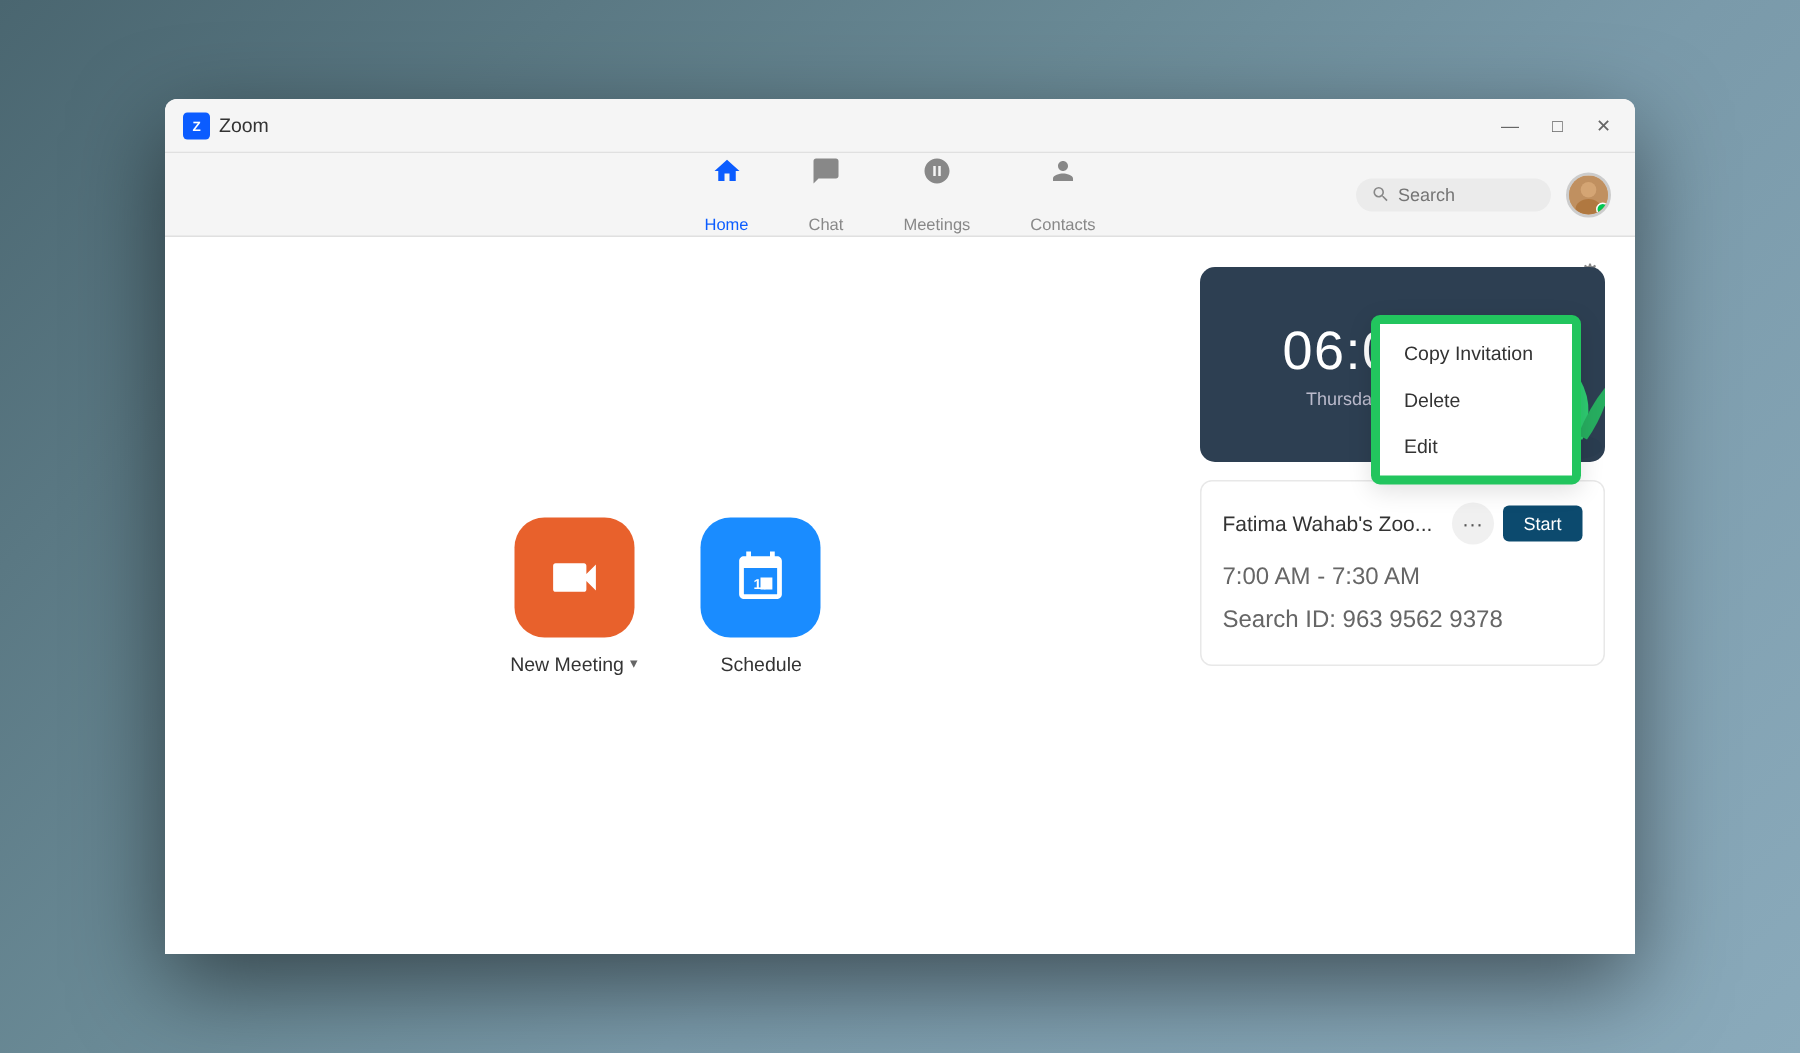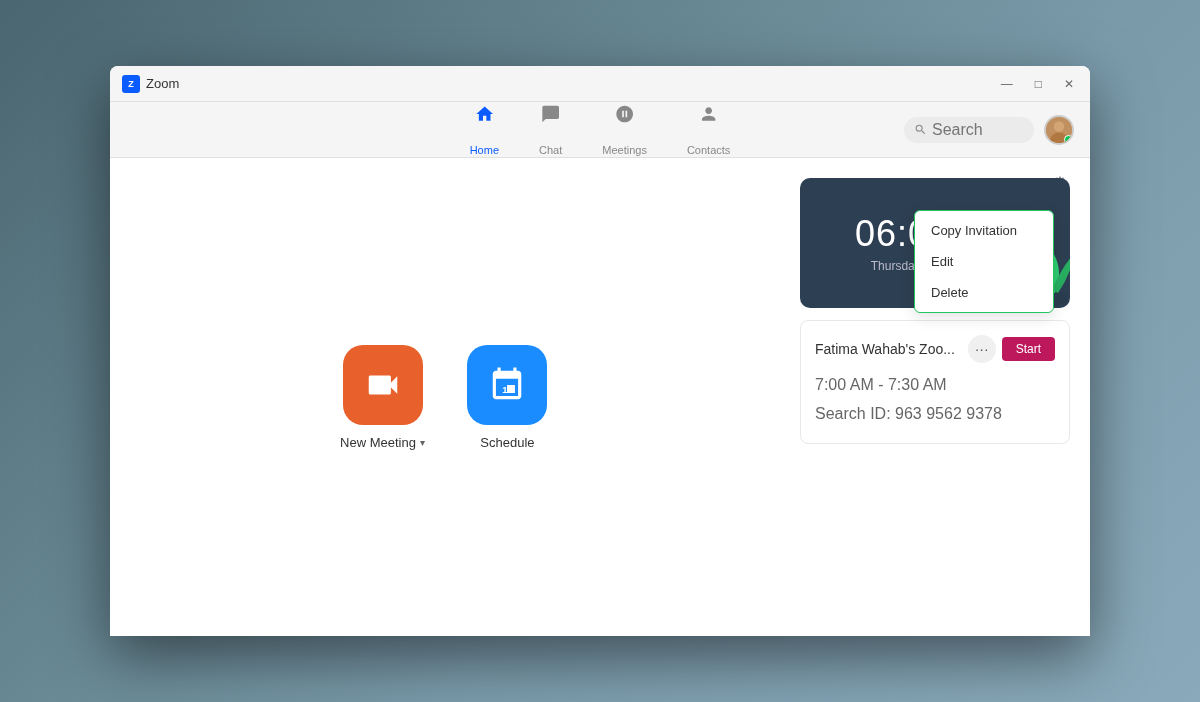--- a/index.html
+++ b/index.html
@@ -122,21 +122,21 @@
       background: #ebebeb;
       border-radius: 14px;
       padding: 4px 10px;
       gap: 5px;
       width: 130px;
     }
     .search-box input {
       border: none;
       background: none;
       outline: none;
-      font-size: 16px;
+      font-size: 12px;
       color: #666;
       width: 90px;
     }
     .avatar-circle {
       width: 30px;
       height: 30px;
       border-radius: 50%;
       background: #c0a080;
       overflow: hidden;
       position: relative;
@@ -271,21 +271,21 @@
       width: 28px;
       height: 28px;
       cursor: pointer;
       font-size: 14px;
       color: #555;
       display: flex;
       align-items: center;
       justify-content: center;
     }
     .start-btn {
-      background: #be185d;
+      background: #0c4a6e;
       border: none;
       border-radius: 4px;
       color: white;
       font-size: 12px;
       padding: 5px 14px;
       cursor: pointer;
       font-weight: 500;
     }
     .meeting-info {
       font-size: 16px;
@@ -301,21 +301,21 @@
       display: flex;
       align-items: center;
       justify-content: center;
       cursor: pointer;
       color: #888;
       font-size: 16px;
     }
     .dropdown-menu {
       position: absolute;
       background: white;
-      border: 1px solid #22c55e;
+      border: 6px solid #22c55e;
       border-radius: 6px;
       box-shadow: 0 4px 16px rgba(0,0,0,0.12);
       padding: 4px 0;
       min-width: 140px;
       right: 36px;
       top: 52px;
       z-index: 100;
     }
     .dropdown-item {
       padding: 8px 16px;
@@ -468,19 +468,19 @@
         <div class="meeting-info">
           <div>7:00 AM - 7:30 AM</div>
           <div>
             <span>Search ID:</span>
             <span>963 9562 9378</span>
           </div>
         </div>
 
         <div class="dropdown-menu">
           <div class="dropdown-item">Copy Invitation</div>
+          <div class="dropdown-item">Delete</div>
           <div class="dropdown-item">Edit</div>
-          <div class="dropdown-item">Delete</div>
         </div>
       </div>
     </div>
   </div>
 </div>
 
 </body></html>

